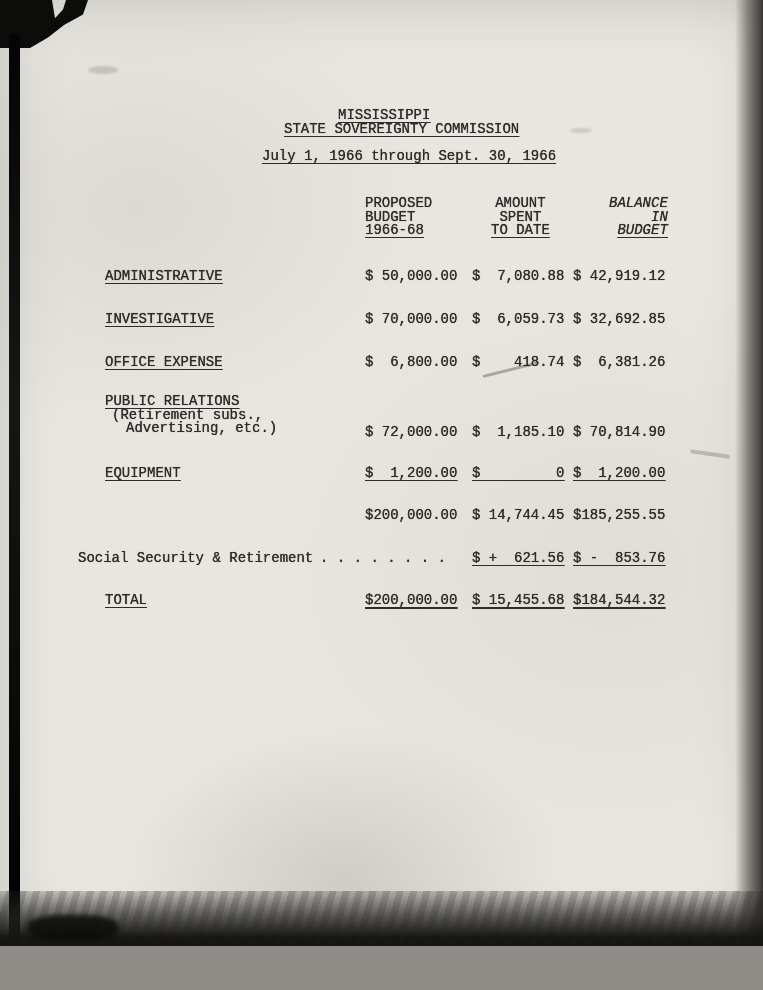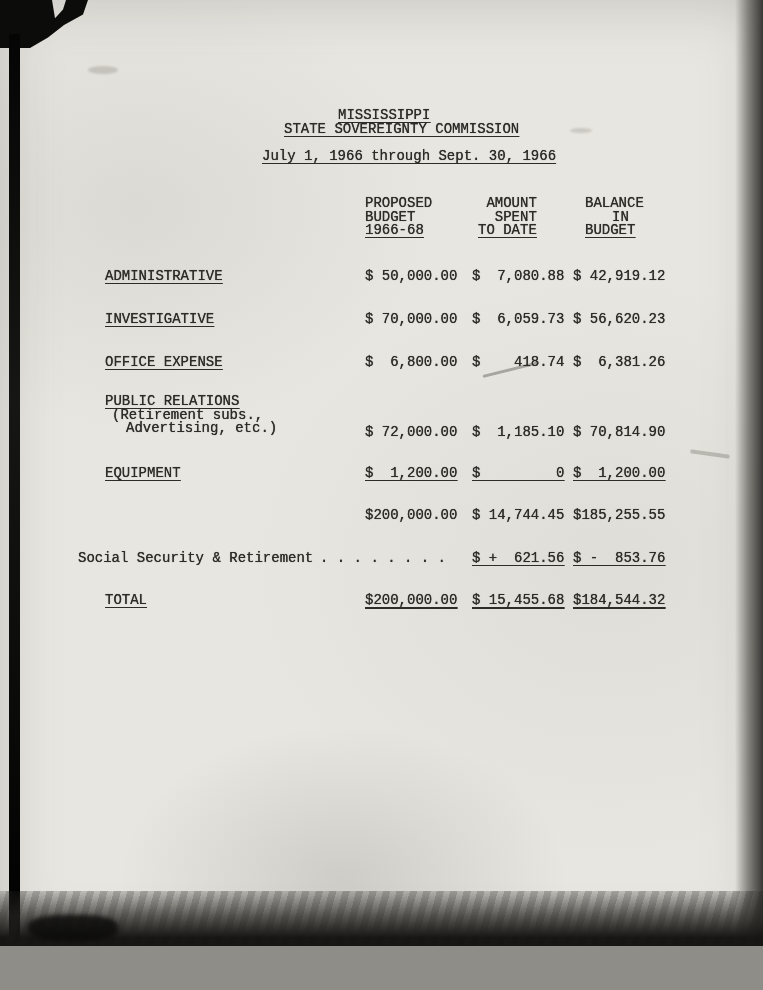--- a/index.html
+++ b/index.html
@@ -25,22 +25,22 @@
   .t1 { left:338px; top:108px; }
   .t2 { left:284px; top:122px; }
   .t3 { left:262px; top:149px; }
 
   .u  { text-decoration:underline; text-underline-offset:3px; text-decoration-thickness:1.2px; }
   .u2 { text-decoration:underline; text-underline-offset:3px; text-decoration-thickness:2px; }
 
   .hdr { position:absolute; top:197px; }
   .hdr span { display:block; line-height:13.5px; white-space:pre; }
   .hdr1 { left:365px; width:94px; text-align:left; }
-  .hdr2 { left:478px; text-align:right; }
-  .hdr3 { left:585px; text-align:left; }
+  .hdr2 { left:491px; text-align:center; }
+  .hdr3 { left:609px; text-align:right;font-style:italic; }
   .hdr3 span:nth-child(2) { padding-left:27px; }
 
   .table { position:absolute; inset:0; }
   .row { position:absolute; left:0; width:100%; height:0; }
   .row > span { position:absolute; white-space:pre; }
   .lbl { left:105px; }
   .c1 { left:365px; }
   .c2 { left:472px; }
   .c3 { left:573px; }
 
@@ -114,21 +114,21 @@
       <span class="lbl u">ADMINISTRATIVE</span>
       <span class="c1">$ 50,000.00</span>
       <span class="c2">$  7,080.88</span>
       <span class="c3">$ 42,919.12</span>
     </div>
 
     <div class="row" style="top:312px">
       <span class="lbl u">INVESTIGATIVE</span>
       <span class="c1">$ 70,000.00</span>
       <span class="c2">$  6,059.73</span>
-      <span class="c3">$ 56,620.23</span>
+      <span class="c3">$ 32,692.85</span>
     </div>
 
     <div class="row" style="top:355px">
       <span class="lbl u">OFFICE EXPENSE</span>
       <span class="c1">$  6,800.00</span>
       <span class="c2">$    418.74</span>
       <span class="c3">$  6,381.26</span>
     </div>
 
     <div class="row" style="top:394px">

